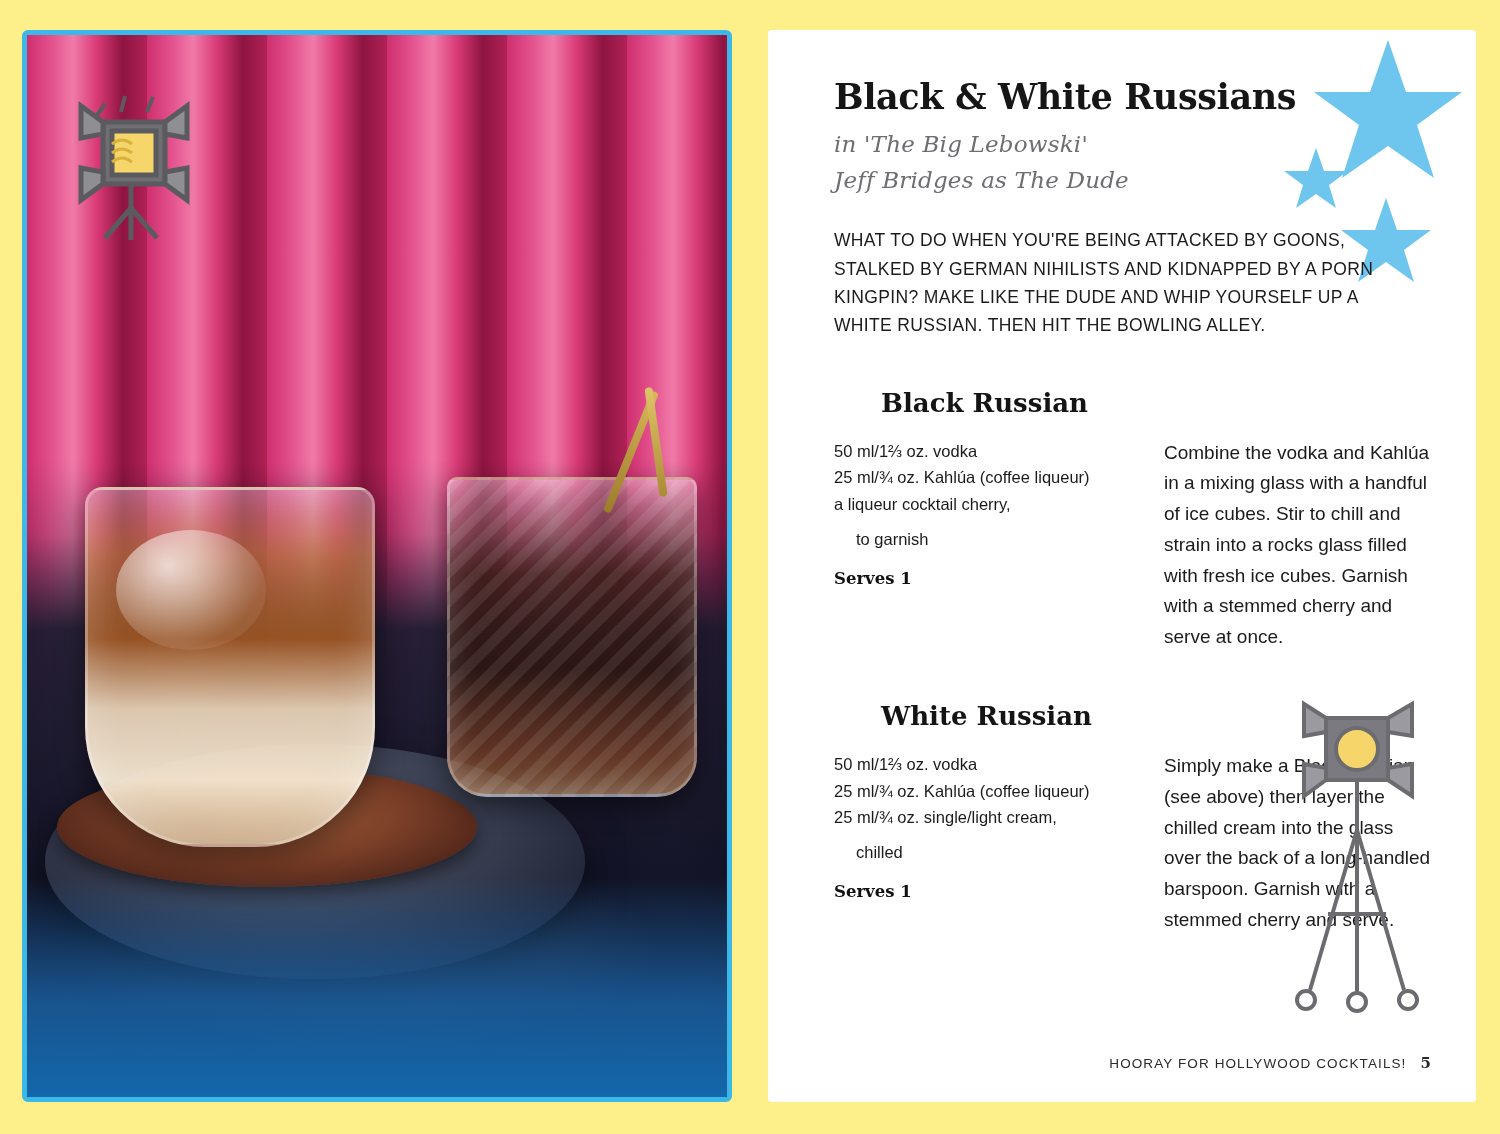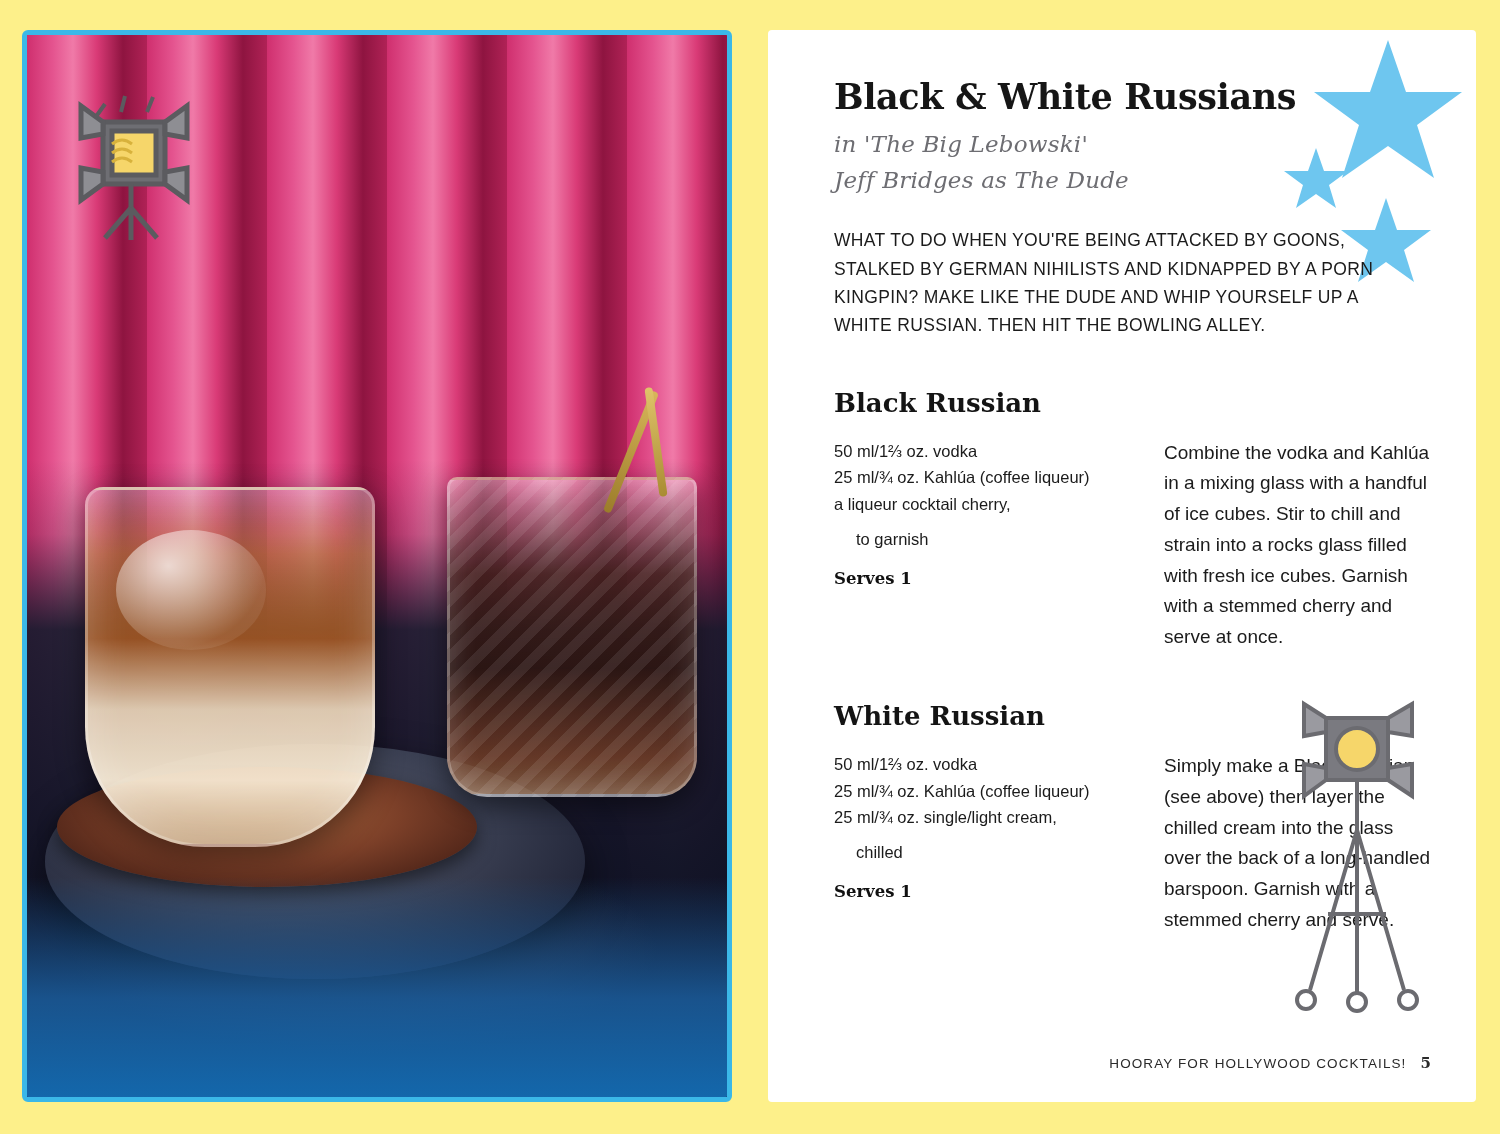--- a/index.html
+++ b/index.html
@@ -162,20 +162,21 @@
     color: #1b1b1b;
     max-width: 580px;
   }
   h2.recipe-title {
     font-family: "DejaVu Serif", serif;
     font-weight: bold;
     font-size: 26px;
     color: #141414;
     margin-top: 48px;
     margin-bottom: 20px;
+    margin-left: 47px;
   }
   .cols { display: flex; gap: 15px; }
   .col-left { width: 315px; }
   .col-right { width: 268px; }
   .ingredient {
     font-size: 16.5px;
     line-height: 1.62;
     color: #1b1b1b;
   }
   .ingredient .cont { display: block; padding-left: 22px; margin-top: 8px; }

